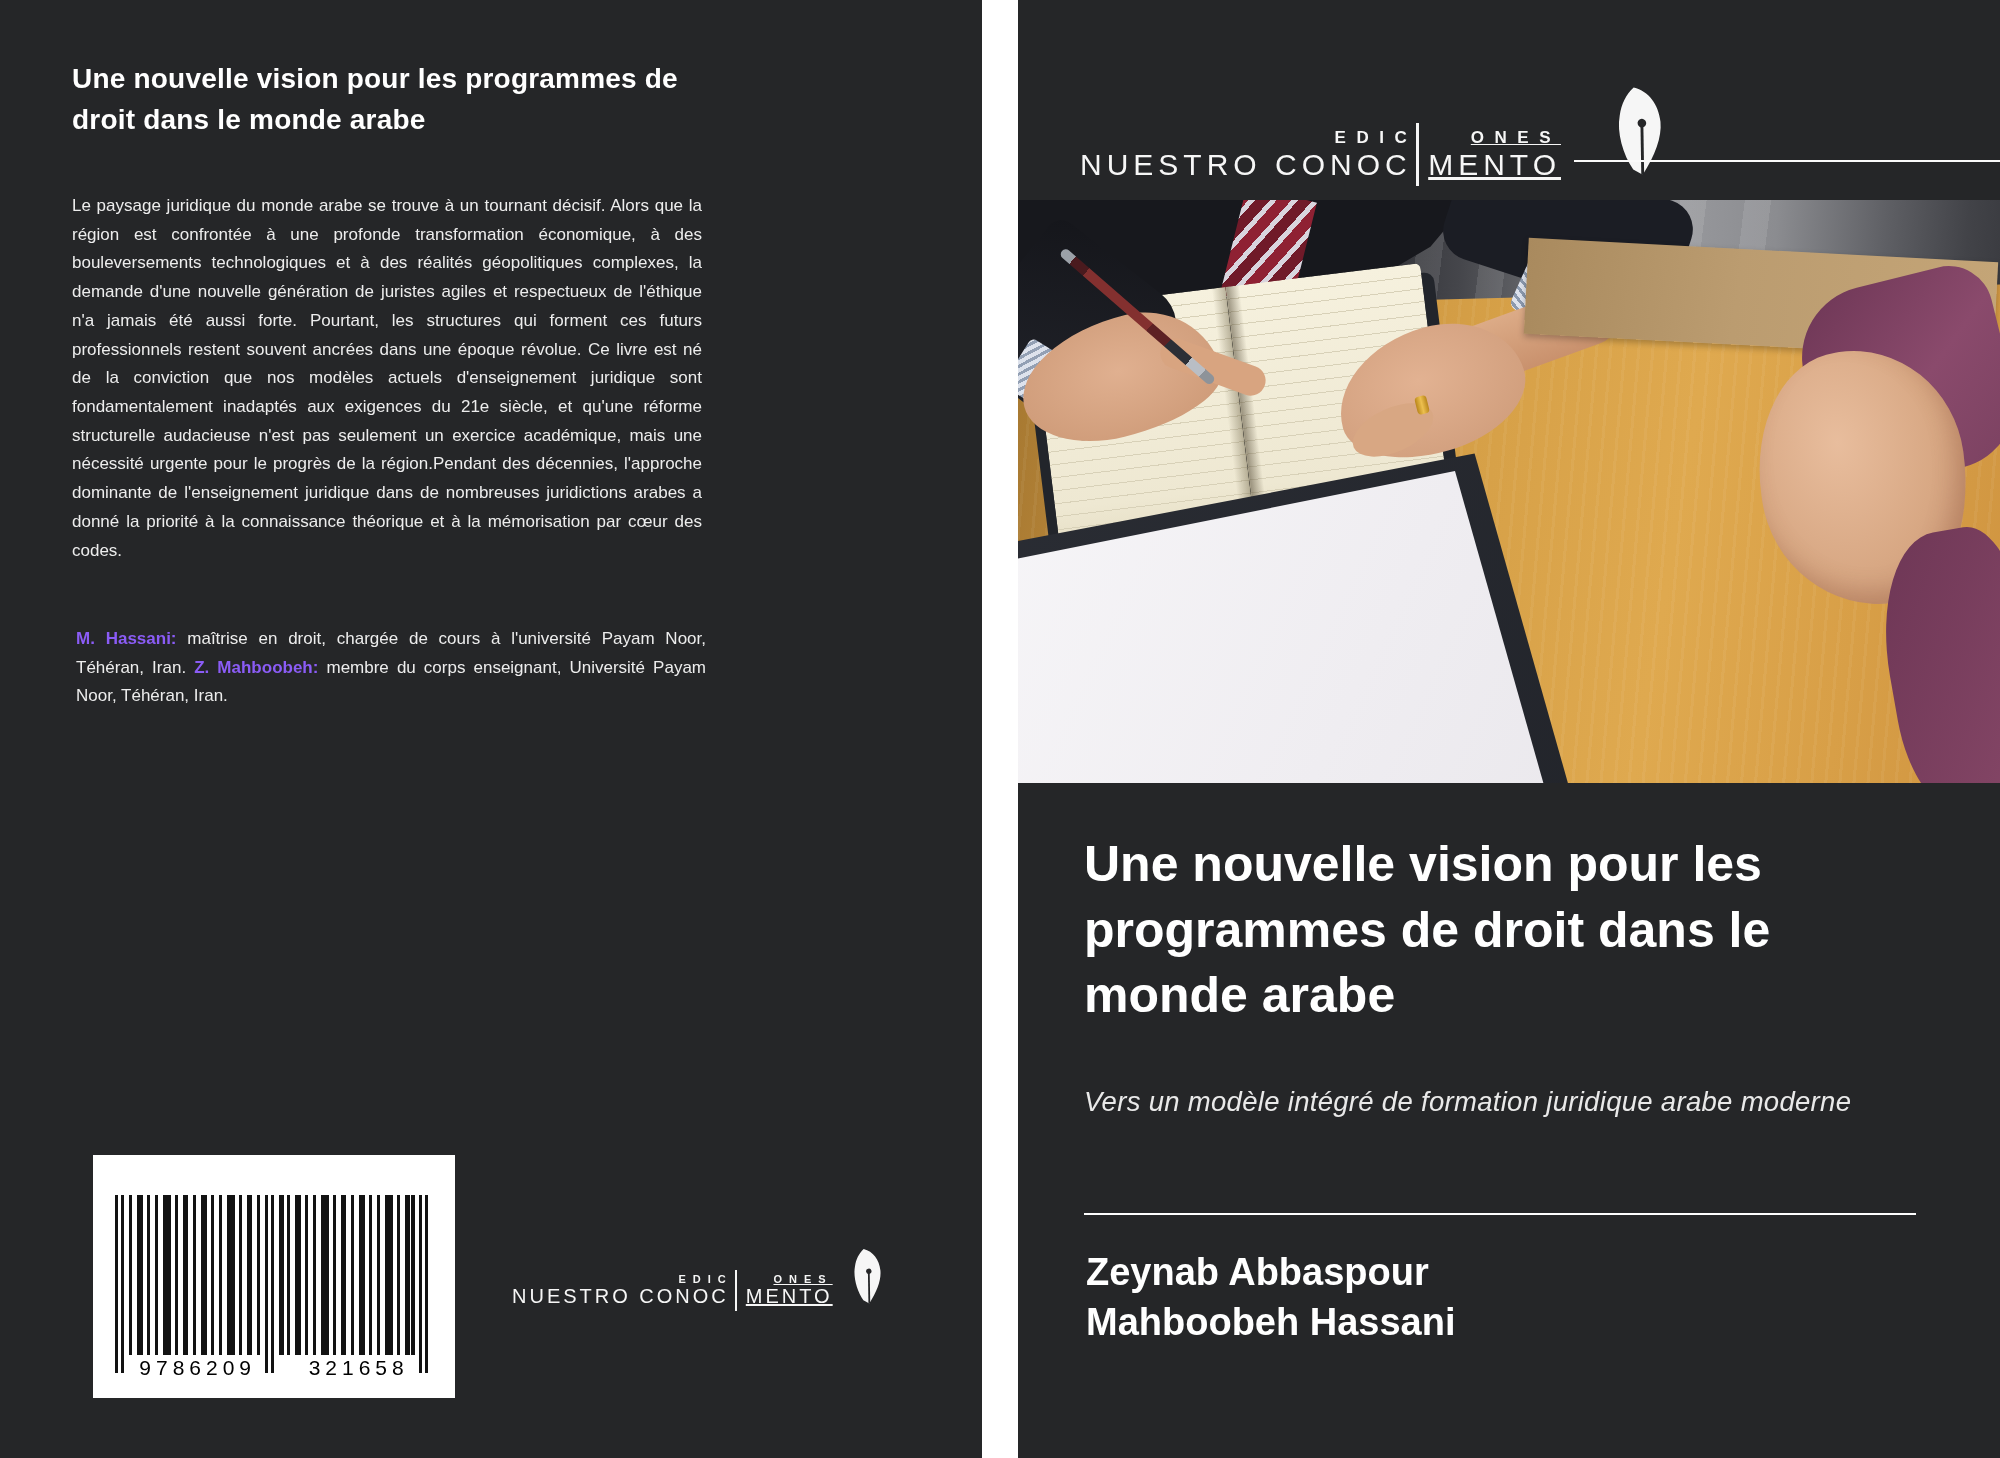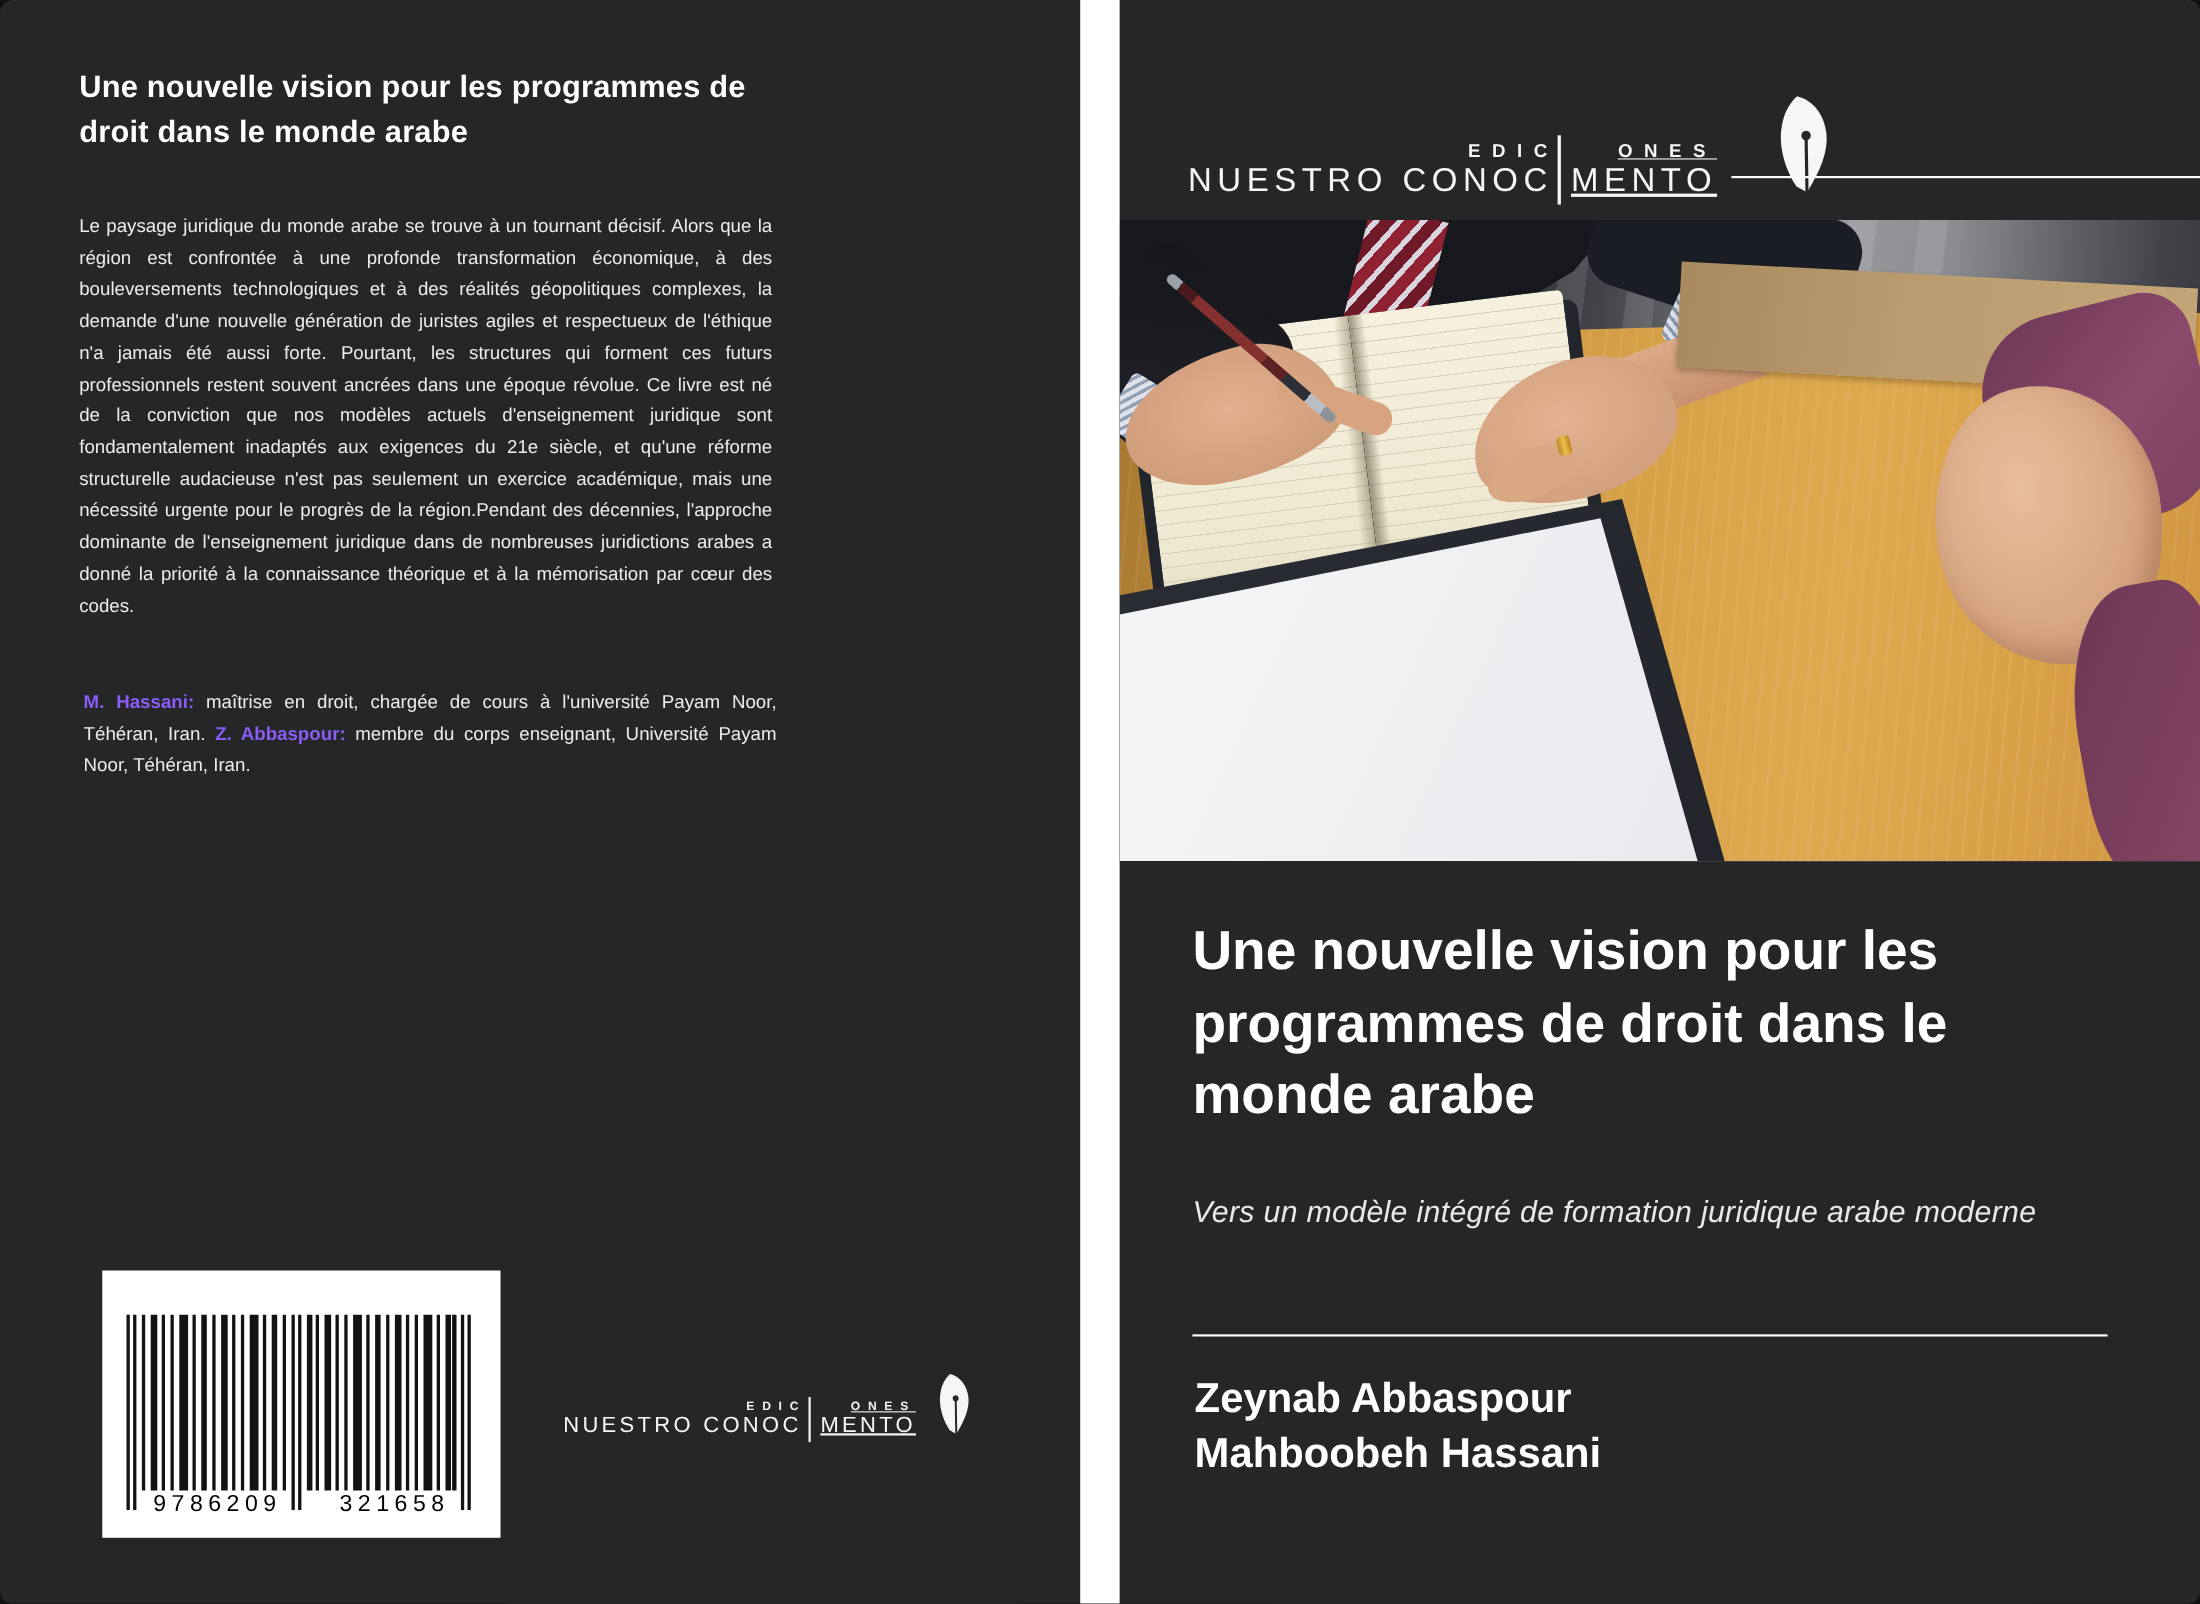--- a/index.html
+++ b/index.html
@@ -1,17 +1,17 @@
 <!DOCTYPE html>
 <html><head>
 <meta charset="utf-8">
 <style>
   html,body{margin:0;padding:0;background:#111;}
   .cover{position:relative;width:2000px;height:1458px;background:#252628;overflow:hidden;
-         font-family:"Liberation Sans","DejaVu Sans",sans-serif;border-radius:12px;}
+         font-family:"Liberation Sans","DejaVu Sans",sans-serif;}
   .abs{position:absolute;}
 
   
   .back-title{left:72px;top:58px;width:618px;font-size:28px;line-height:1.48;font-weight:700;
               color:#ffffff;letter-spacing:.2px;}
   .back-blurb{left:72px;top:192px;width:630px;font-size:17px;line-height:1.69;color:#ededed;
               text-align:justify;}
   .back-bios{left:76px;top:625px;width:630px;font-size:17px;line-height:1.69;color:#ededed;
              text-align:justify;}
   .back-bios b{color:#8b5cf6;}
@@ -136,21 +136,21 @@
 <body>
 
 <div class="cover">
 
   <div class="abs back-title">Une nouvelle vision pour les programmes de droit dans le monde arabe</div>
 
   <div class="abs back-blurb">Le paysage juridique du monde arabe se trouve à un tournant décisif. Alors que la région est confrontée à une profonde transformation économique, à des bouleversements technologiques et à des réalités géopolitiques complexes, la demande d'une nouvelle génération de juristes agiles et respectueux de l'éthique n'a jamais été aussi forte. Pourtant, les structures qui forment ces futurs professionnels restent souvent ancrées dans une époque révolue. Ce livre est né de la conviction que nos modèles actuels d'enseignement juridique sont fondamentalement inadaptés aux exigences du 21e siècle, et qu'une réforme structurelle audacieuse n'est pas seulement un exercice académique, mais une nécessité urgente pour le progrès de la région.Pendant des décennies, l'approche dominante de l'enseignement juridique dans de nombreuses juridictions arabes a donné la priorité à la connaissance théorique et à la mémorisation par cœur des codes.</div>
 
   <div class="abs back-bios">
     <div><b>M. Hassani:</b><span> maîtrise en droit, chargée de cours à l'université Payam Noor, Téhéran, Iran.</span>
-    <b>Z. Abbaspour:</b><span> membre du corps enseignant, Université Payam Noor, Téhéran, Iran.</span></div>
+    <b>Z. Mahboobeh:</b><span> membre du corps enseignant, Université Payam Noor, Téhéran, Iran.</span></div>
   </div>
 
   <div class="abs barcode">
     <svg width="322" height="178" viewBox="0 0 322 178">
       <g fill="#121212">
         <rect x="2" y="0" width="3" height="178"></rect>
           <rect x="8" y="0" width="3" height="178"></rect>
         <rect x="16" y="0" width="3" height="160"></rect>
           <rect x="24" y="0" width="6" height="160"></rect>
         <rect x="34" y="0" width="3" height="160"></rect>

